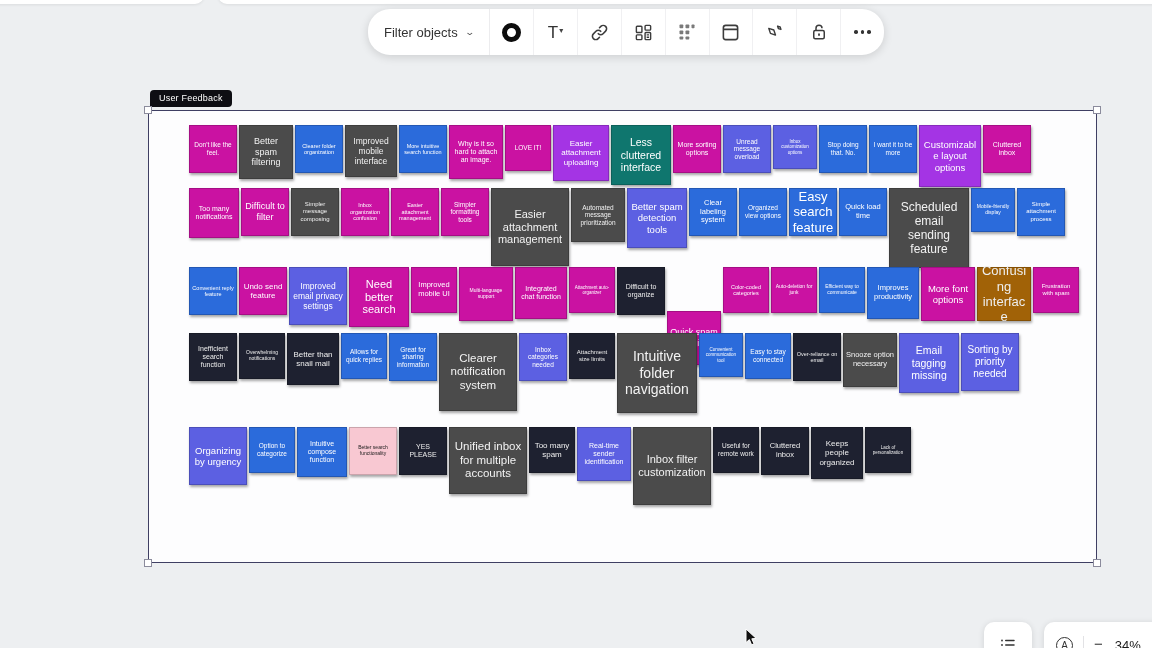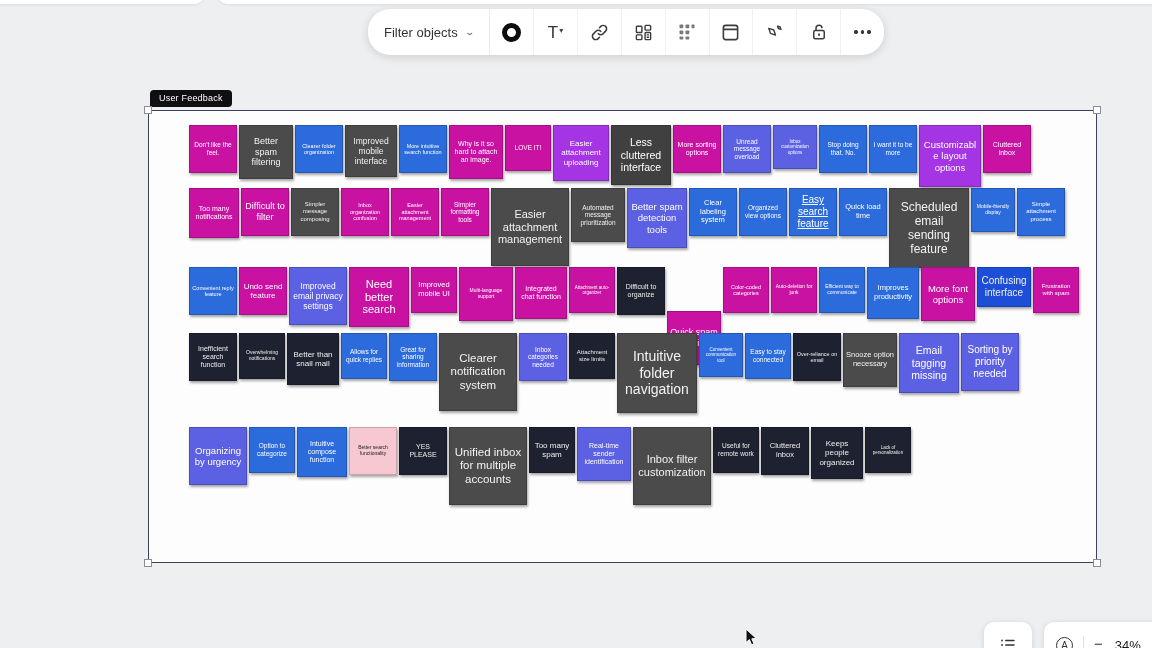--- a/index.html
+++ b/index.html
@@ -143,42 +143,42 @@
     <span class="handle h-br"></span>
   <div class="note-row" style="top: 14px;">
         <div class="note" style="width: 48px; height: 48px; font-size: 6.5px; background: rgb(202, 18, 162); color: rgb(255, 255, 255);">Don't like the feel.</div>
         <div class="note" style="width: 54px; height: 54px; font-size: 9px; background: rgb(75, 75, 75); color: rgb(242, 242, 242);">Better spam filtering</div>
         <div class="note" style="width: 48px; height: 48px; font-size: 5.5px; background: rgb(43, 107, 219); color: rgb(255, 255, 255);">Clearer folder organization</div>
         <div class="note" style="width: 52px; height: 52px; font-size: 8.5px; background: rgb(75, 75, 75); color: rgb(242, 242, 242);">Improved mobile interface</div>
         <div class="note" style="width: 48px; height: 48px; font-size: 5.5px; background: rgb(43, 107, 219); color: rgb(255, 255, 255);">More intuitive search function</div>
         <div class="note" style="width: 54px; height: 54px; font-size: 7px; background: rgb(202, 18, 162); color: rgb(255, 255, 255);">Why is it so hard to attach an image.</div>
         <div class="note" style="width: 46px; height: 46px; font-size: 6.5px; background: rgb(202, 18, 162); color: rgb(255, 255, 255);">LOVE IT!</div>
         <div class="note" style="width: 56px; height: 56px; font-size: 8px; background: rgb(164, 52, 228); color: rgb(255, 255, 255);">Easier attachment uploading</div>
-        <div class="note" style="width: 60px; height: 60px; font-size: 10.5px; background: #404040; color: rgb(255, 255, 255);">Less cluttered interface</div>
+        <div class="note" style="width: 60px; height: 60px; font-size: 10.5px; background: #0f766e; color: rgb(255, 255, 255);">Less cluttered interface</div>
         <div class="note" style="width: 48px; height: 48px; font-size: 7px; background: rgb(202, 18, 162); color: rgb(255, 255, 255);">More sorting options</div>
         <div class="note" style="width: 48px; height: 48px; font-size: 6.5px; background: rgb(92, 96, 226); color: rgb(255, 255, 255);">Unread message overload</div>
         <div class="note" style="width: 44px; height: 44px; font-size: 4.5px; background: rgb(92, 96, 226); color: rgb(255, 255, 255);">Inbox customization options</div>
         <div class="note" style="width: 48px; height: 48px; font-size: 6.5px; background: rgb(43, 107, 219); color: rgb(255, 255, 255);">Stop doing that. No.</div>
         <div class="note" style="width: 48px; height: 48px; font-size: 6.5px; background: rgb(43, 107, 219); color: rgb(255, 255, 255);">I want it to be more</div>
         <div class="note" style="width: 62px; height: 62px; font-size: 9.5px; background: rgb(164, 52, 228); color: rgb(255, 255, 255);">Customizable layout options</div>
         <div class="note" style="width: 48px; height: 48px; font-size: 7px; background: rgb(202, 18, 162); color: rgb(255, 255, 255);">Cluttered inbox</div>
       </div>
       <div class="note-row" style="top: 77px;">
         <div class="note" style="width: 50px; height: 50px; font-size: 7px; background: rgb(202, 18, 162); color: rgb(255, 255, 255);">Too many notifications</div>
         <div class="note" style="width: 48px; height: 48px; font-size: 9px; background: rgb(202, 18, 162); color: rgb(255, 255, 255);">Difficult to filter</div>
         <div class="note" style="width: 48px; height: 48px; font-size: 6px; background: rgb(75, 75, 75); color: rgb(242, 242, 242);">Simpler message composing</div>
         <div class="note" style="width: 48px; height: 48px; font-size: 5.5px; background: rgb(202, 18, 162); color: rgb(255, 255, 255);">Inbox organization confusion</div>
         <div class="note" style="width: 48px; height: 48px; font-size: 5.5px; background: rgb(202, 18, 162); color: rgb(255, 255, 255);">Easier attachment management</div>
         <div class="note" style="width: 48px; height: 48px; font-size: 6.5px; background: rgb(202, 18, 162); color: rgb(255, 255, 255);">Simpler formatting tools</div>
         <div class="note" style="width: 78px; height: 78px; font-size: 11px; background: rgb(75, 75, 75); color: rgb(242, 242, 242);">Easier attachment management</div>
         <div class="note" style="width: 54px; height: 54px; font-size: 6.5px; background: rgb(75, 75, 75); color: rgb(242, 242, 242);">Automated message prioritization</div>
         <div class="note" style="width: 60px; height: 60px; font-size: 9.5px; background: rgb(92, 96, 226); color: rgb(255, 255, 255);">Better spam detection tools</div>
         <div class="note" style="width: 48px; height: 48px; font-size: 7.5px; background: rgb(43, 107, 219); color: rgb(255, 255, 255);">Clear labeling system</div>
         <div class="note" style="width: 48px; height: 48px; font-size: 6.5px; background: rgb(43, 107, 219); color: rgb(255, 255, 255);">Organized view options</div>
-        <div class="note" style="width: 48px; height: 48px; font-size: 10px; background: rgb(43, 107, 219); color: rgb(255, 255, 255); text-decoration: underline;">Easy search feature</div>
+        <div class="note" style="width: 48px; height: 48px; font-size: 13px; background: rgb(43, 107, 219); color: rgb(255, 255, 255);">Easy search feature</div>
         <div class="note" style="width: 48px; height: 48px; font-size: 7.5px; background: rgb(43, 107, 219); color: rgb(255, 255, 255);">Quick load time</div>
         <div class="note" style="width: 80px; height: 80px; font-size: 12px; background: rgb(75, 75, 75); color: rgb(242, 242, 242);">Scheduled email sending feature</div>
         <div class="note" style="width: 44px; height: 44px; font-size: 5px; background: rgb(43, 107, 219); color: rgb(255, 255, 255);">Mobile-friendly display</div>
         <div class="note" style="width: 48px; height: 48px; font-size: 6px; background: rgb(43, 107, 219); color: rgb(255, 255, 255);">Simple attachment process</div>
       </div>
       <div class="note-row" style="top: 156px;">
         <div class="note" style="width: 48px; height: 48px; font-size: 5.5px; background: rgb(43, 107, 219); color: rgb(255, 255, 255);">Convenient reply feature</div>
         <div class="note" style="width: 48px; height: 48px; font-size: 8px; background: rgb(202, 18, 162); color: rgb(255, 255, 255);">Undo send feature</div>
         <div class="note" style="width: 58px; height: 58px; font-size: 8.5px; background: rgb(92, 96, 226); color: rgb(255, 255, 255);">Improved email privacy settings</div>
         <div class="note" style="width: 60px; height: 60px; font-size: 11px; background: rgb(202, 18, 162); color: rgb(255, 255, 255);">Need better search</div>
@@ -186,21 +186,21 @@
         <div class="note" style="width: 54px; height: 54px; font-size: 5px; background: rgb(202, 18, 162); color: rgb(255, 255, 255);">Multi-language support</div>
         <div class="note" style="width: 52px; height: 52px; font-size: 7px; background: rgb(202, 18, 162); color: rgb(255, 255, 255);">Integrated chat function</div>
         <div class="note" style="width: 46px; height: 46px; font-size: 4.5px; background: rgb(202, 18, 162); color: rgb(255, 255, 255);">Attachment auto-organizer</div>
         <div class="note" style="width: 48px; height: 48px; font-size: 7px; background: rgb(30, 33, 48); color: rgb(238, 238, 238);">Difficult to organize</div>
         <div class="note" style="width: 54px; height: 54px; font-size: 9px; background: rgb(202, 18, 162); color: rgb(255, 255, 255); margin-top: 44px;">Quick spam flagging</div>
         <div class="note" style="width: 46px; height: 46px; font-size: 5.5px; background: rgb(202, 18, 162); color: rgb(255, 255, 255);">Color-coded categories</div>
         <div class="note" style="width: 46px; height: 46px; font-size: 5px; background: rgb(202, 18, 162); color: rgb(255, 255, 255);">Auto-deletion for junk</div>
         <div class="note" style="width: 46px; height: 46px; font-size: 5px; background: rgb(43, 107, 219); color: rgb(255, 255, 255);">Efficient way to communicate</div>
         <div class="note" style="width: 52px; height: 52px; font-size: 7.5px; background: rgb(43, 107, 219); color: rgb(255, 255, 255);">Improves productivity</div>
         <div class="note" style="width: 54px; height: 54px; font-size: 9.5px; background: rgb(202, 18, 162); color: rgb(255, 255, 255);">More font options</div>
-        <div class="note" style="width: 54px; height: 40px; font-size: 10px; background: #1d4ed8; color: rgb(238, 238, 238);">Confusing interface</div>
+        <div class="note" style="width: 54px; height: 54px; font-size: 13px; background: #a16207; color: rgb(238, 238, 238);">Confusing interface</div>
         <div class="note" style="width: 46px; height: 46px; font-size: 6px; background: rgb(202, 18, 162); color: rgb(255, 255, 255);">Frustration with spam</div>
       </div>
       <div class="note-row" style="top: 222px;">
         <div class="note" style="width: 48px; height: 48px; font-size: 7px; background: rgb(30, 33, 48); color: rgb(238, 238, 238);">Inefficient search function</div>
         <div class="note" style="width: 46px; height: 46px; font-size: 5px; background: rgb(30, 33, 48); color: rgb(238, 238, 238);">Overwhelming notifications</div>
         <div class="note" style="width: 52px; height: 52px; font-size: 8px; background: rgb(30, 33, 48); color: rgb(238, 238, 238);">Better than snail mail</div>
         <div class="note" style="width: 46px; height: 46px; font-size: 6.5px; background: rgb(43, 107, 219); color: rgb(255, 255, 255);">Allows for quick replies</div>
         <div class="note" style="width: 48px; height: 48px; font-size: 6.5px; background: rgb(43, 107, 219); color: rgb(255, 255, 255);">Great for sharing information</div>
         <div class="note" style="width: 78px; height: 78px; font-size: 11.5px; background: rgb(75, 75, 75); color: rgb(242, 242, 242);">Clearer notification system</div>
         <div class="note" style="width: 48px; height: 48px; font-size: 6.5px; background: rgb(92, 96, 226); color: rgb(255, 255, 255);">Inbox categories needed</div>
@@ -212,21 +212,21 @@
         <div class="note" style="width: 54px; height: 54px; font-size: 7.5px; background: rgb(75, 75, 75); color: rgb(242, 242, 242);">Snooze option necessary</div>
         <div class="note" style="width: 60px; height: 60px; font-size: 10.5px; background: rgb(92, 96, 226); color: rgb(255, 255, 255);">Email tagging missing</div>
         <div class="note" style="width: 58px; height: 58px; font-size: 10px; background: rgb(92, 96, 226); color: rgb(255, 255, 255);">Sorting by priority needed</div>
       </div>
       <div class="note-row" style="top: 300px; margin-top: 16px;">
         <div class="note" style="width: 58px; height: 58px; font-size: 9.5px; background: rgb(92, 96, 226); color: rgb(255, 255, 255);">Organizing by urgency</div>
         <div class="note" style="width: 46px; height: 46px; font-size: 6.5px; background: rgb(43, 107, 219); color: rgb(255, 255, 255);">Option to categorize</div>
         <div class="note" style="width: 50px; height: 50px; font-size: 7px; background: rgb(43, 107, 219); color: rgb(255, 255, 255);">Intuitive compose function</div>
         <div class="note" style="width: 48px; height: 48px; font-size: 5px; background: rgb(248, 200, 210); color: rgb(26, 26, 26);">Better search functionality</div>
         <div class="note" style="width: 48px; height: 48px; font-size: 7px; background: rgb(30, 33, 48); color: rgb(238, 238, 238);">YES PLEASE</div>
-        <div class="note" style="width: 78px; height: 78px; font-size: 11.5px; background: rgb(75, 75, 75); color: rgb(242, 242, 242);">Unified inbox for multiple accounts</div>
+        <div class="note" style="width: 78px; height: 67px; font-size: 11.5px; background: rgb(75, 75, 75); color: rgb(242, 242, 242);">Unified inbox for multiple accounts</div>
         <div class="note" style="width: 46px; height: 46px; font-size: 8px; background: rgb(30, 33, 48); color: rgb(238, 238, 238);">Too many spam</div>
         <div class="note" style="width: 54px; height: 54px; font-size: 7px; background: rgb(92, 96, 226); color: rgb(255, 255, 255);">Real-time sender identification</div>
         <div class="note" style="width: 78px; height: 78px; font-size: 11px; background: rgb(75, 75, 75); color: rgb(242, 242, 242);">Inbox filter customization</div>
         <div class="note" style="width: 46px; height: 46px; font-size: 6.5px; background: rgb(30, 33, 48); color: rgb(238, 238, 238);">Useful for remote work</div>
         <div class="note" style="width: 48px; height: 48px; font-size: 7.5px; background: rgb(30, 33, 48); color: rgb(238, 238, 238);">Cluttered inbox</div>
         <div class="note" style="width: 52px; height: 52px; font-size: 8px; background: rgb(30, 33, 48); color: rgb(238, 238, 238); text-align: center;">Keeps people organized</div>
         <div class="note" style="width: 46px; height: 46px; font-size: 4.5px; background: rgb(30, 33, 48); color: rgb(238, 238, 238);">Lack of personalization</div>
       </div>
     </div>
 </div>

